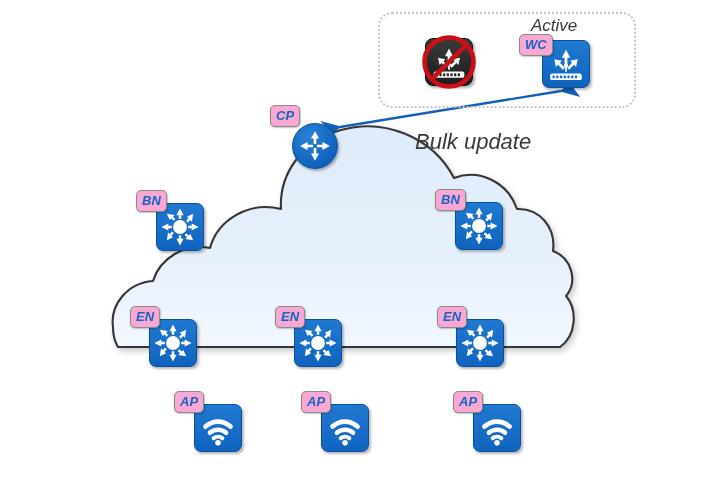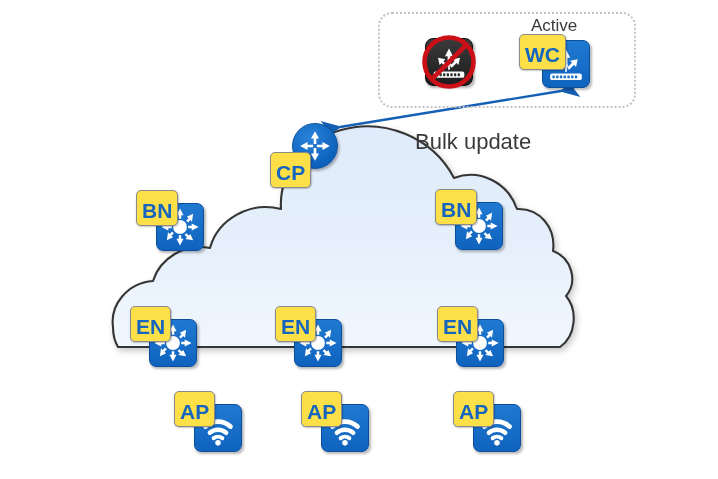--- a/index.html
+++ b/index.html
@@ -11,20 +11,21 @@
     height: 479px;
     background: #ffffff;
     font-family: "Liberation Sans", sans-serif;
     overflow: hidden;
     position: relative;
   }
   #stage {
     position: relative;
     width: 718px;
     height: 349px;
+    font-style: italic;
   }
   .layer {
     position: absolute;
     top: 0; left: 0;
     width: 718px;
     height: 479px;
   }
   svg.layer { pointer-events: none; }
 
   
@@ -54,28 +55,28 @@
     background: linear-gradient(180deg, #2079d1 0%, #0f63be 100%);
     border: 1.2px solid #0b4f9c;
     box-shadow: 1.5px 2px 2.5px rgba(0,0,0,0.28);
     box-sizing: border-box;
   }
   .node-chip svg { display:block; width:100%; height:100%; }
 
   
   .badge {
     position: absolute;
-    background: #fde047;
+    background: #f9a8d4;
     border: 1.1px solid #8a8a8a;
     border-radius: 5px;
     color: #1565c0;
     font-weight: bold;
-    font-size: 21px;
+    font-size: 13px;
     line-height: 1;
-    padding: 9px 5px 4px 5px;
+    padding: 3px 5px 4px 5px;
     font-family: "Liberation Sans", sans-serif;
     box-shadow: 0.5px 1px 1.5px rgba(0,0,0,0.22);
     white-space: nowrap;
     z-index: 6;
   }
 
   
   .cp-node {
     position: absolute;
     width: 46px;
@@ -228,21 +229,21 @@
 
         <path d="M23 7.5 L27.2 15.2 L24.4 15.2 L24.4 21 L21.6 21 L21.6 15.2 L18.8 15.2 Z" fill="#ffffff"></path>
 
         <path d="M23 38.5 L18.8 30.8 L21.6 30.8 L21.6 25 L24.4 25 L24.4 30.8 L27.2 30.8 Z" fill="#ffffff"></path>
 
         <path d="M7.5 23 L15.2 18.8 L15.2 21.6 L21 21.6 L21 24.4 L15.2 24.4 L15.2 27.2 Z" fill="#ffffff"></path>
 
         <path d="M38.5 23 L30.8 27.2 L30.8 24.4 L25 24.4 L25 21.6 L30.8 21.6 L30.8 18.8 Z" fill="#ffffff"></path>
       </svg>
     </div>
-    <div class="badge" style="left:-22px; top:-18px;margin-top:47px;">CP</div>
+    <div class="badge" style="left:-22px; top:-18px;">CP</div>
   </div>
 
   <div class="node" style="left:156px; top:203px;">
     <div class="node-chip">
       <svg viewBox="0 0 48 48">
         <circle cx="24" cy="24" r="7.2" fill="#ffffff"></circle>
         <g fill="#ffffff">
           <path d="M24 4.6 L27.7 11.8 L25.3 11.8 L25.3 15.4 L22.7 15.4 L22.7 11.8 L20.3 11.8 Z"></path>
           <path d="M24 43.4 L20.3 36.2 L22.7 36.2 L22.7 32.6 L25.3 32.6 L25.3 36.2 L27.7 36.2 Z"></path>
           <path d="M4.6 24 L11.8 20.3 L11.8 22.7 L15.4 22.7 L15.4 25.3 L11.8 25.3 L11.8 27.7 Z"></path>

